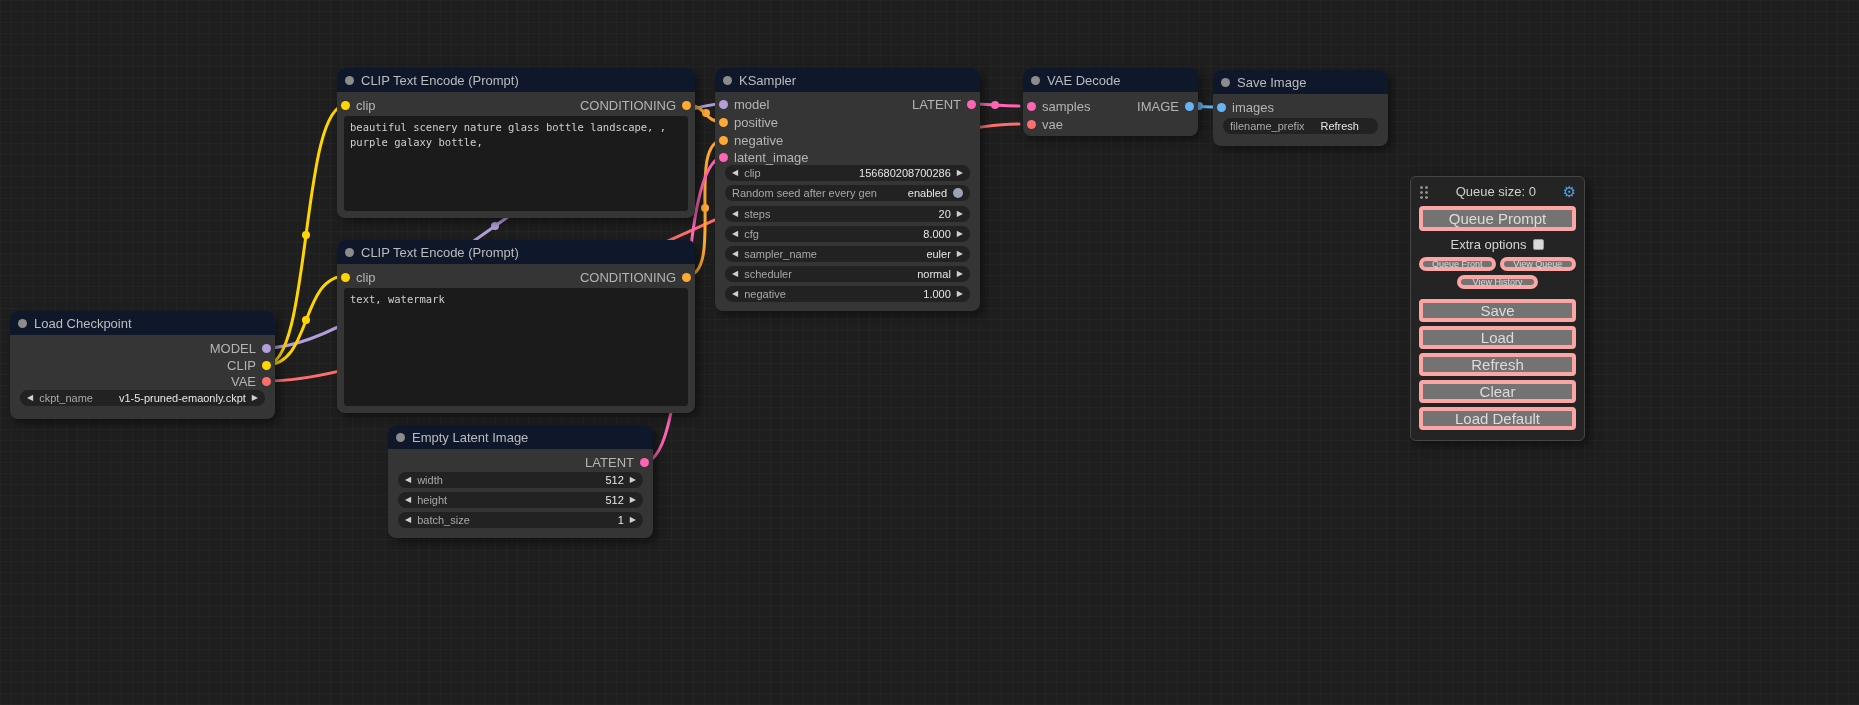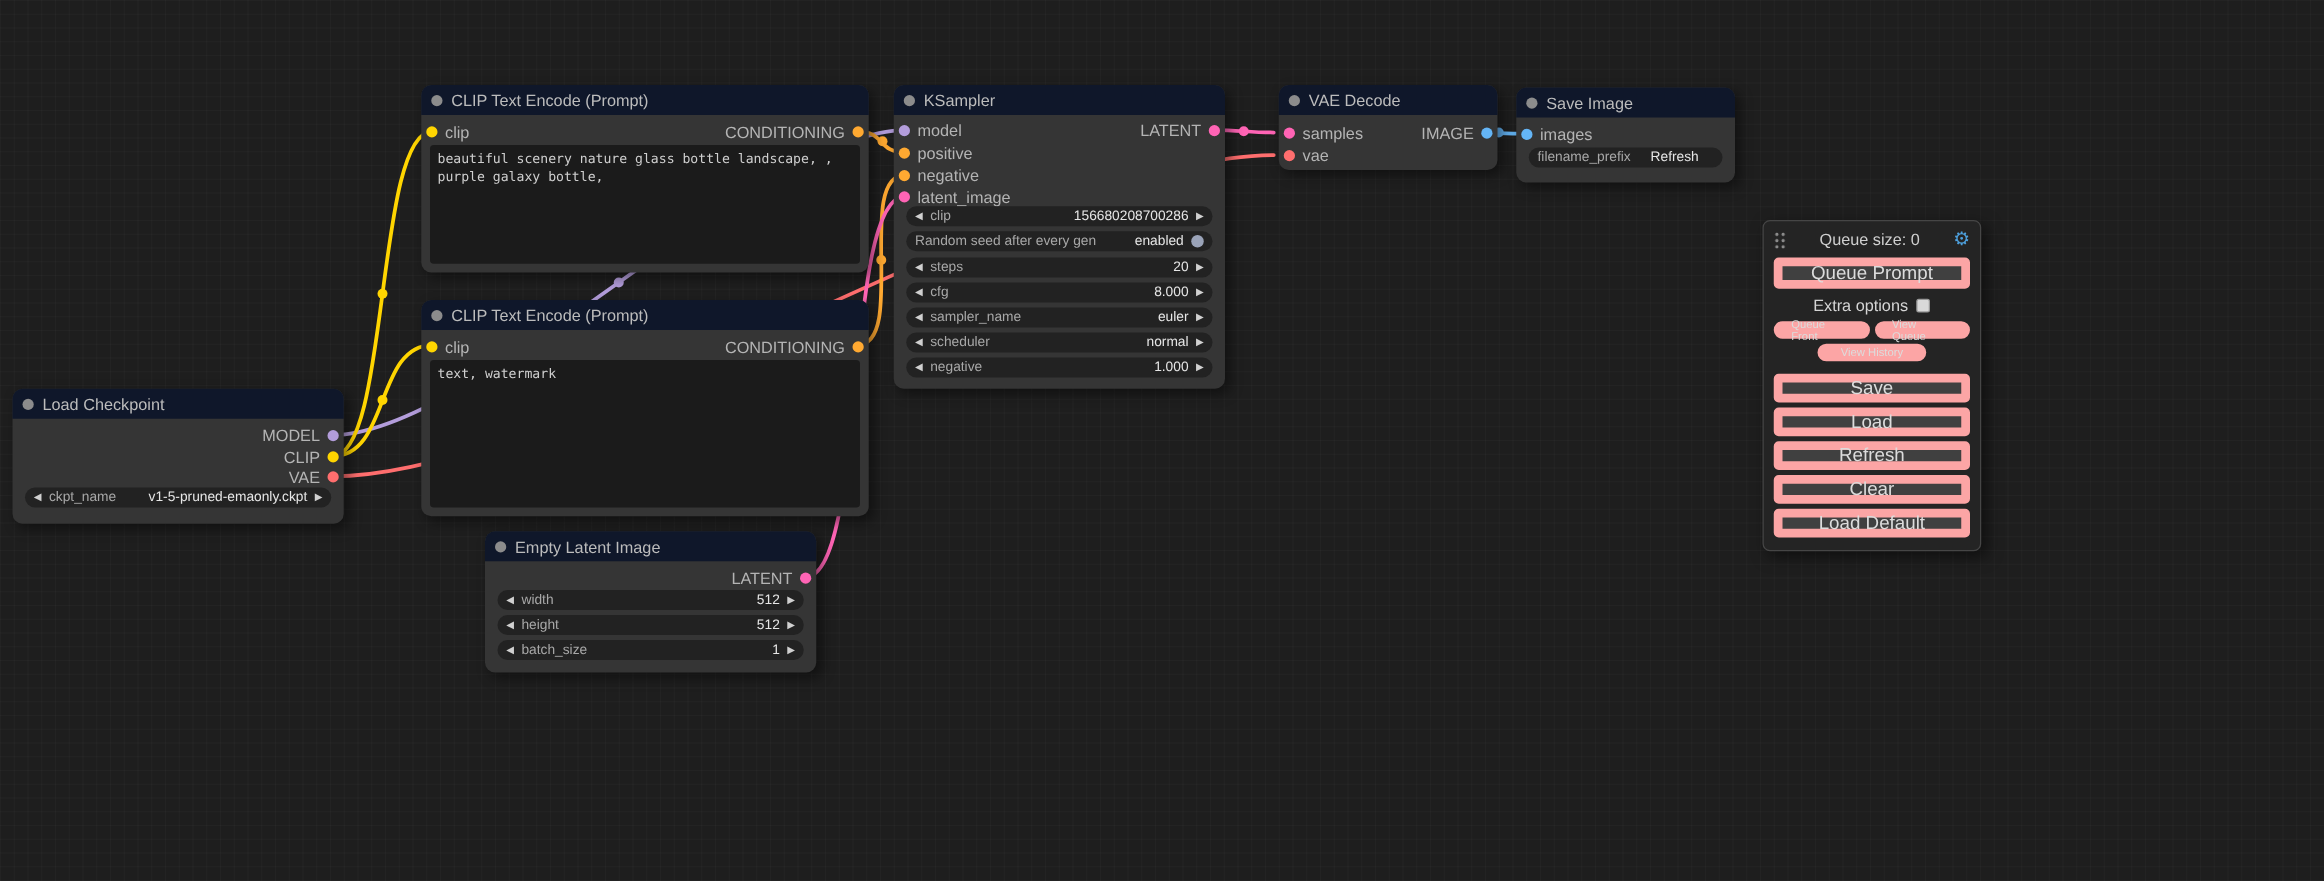--- a/index.html
+++ b/index.html
@@ -50,22 +50,22 @@
   
   .queue-panel { position:absolute; left:1410px; top:176px; width:175px; z-index:3;
                  background:#242424; border:1px solid #464646; border-radius:6px;
                  padding:7px 8px 10px; box-shadow:4px 4px 12px rgba(0,0,0,.5); }
   .qp-header { display:flex; align-items:center; margin-bottom:7px; }
   .drag-dots { width:10px; height:14px; flex:0 0 auto;
                background-image:radial-gradient(circle,#8a8a8a 1.3px, transparent 1.5px);
                background-size:5px 5px; }
   .qp-size { flex:1; text-align:center; color:#cfcfcf; font-size:13px; }
   .gear { font-size:15px; color:#4da0dd; flex:0 0 auto; line-height:1; }
-  .btn { display:flex; align-items:center; justify-content:center; background:#404040;
-         border:7px solid #fca5a5; border-radius:4px; color:#dcdcdc; cursor:pointer; }
+  .btn { display:flex; align-items:center; justify-content:center; background:#737373;
+         border:4px solid #fca5a5; border-radius:4px; color:#dcdcdc; cursor:pointer; }
   .btn-primary { height:25px; font-size:15px; margin-bottom:2px; }
   .qp-extra { display:flex; justify-content:center; align-items:center; gap:7px;
               margin:6px 0 5px; color:#d5d5d5; font-size:13px; }
   .qp-checkbox { width:11px; height:11px; background:#d9d9d9; border:1px solid #9a9a9a;
                  border-radius:2px; }
   .qp-row { display:flex; justify-content:space-between; gap:4px; margin-bottom:4px; }
   .btn-small { height:14px; font-size:9px; padding:0 7px; border-radius:7px; flex:1; }
   .qp-center { display:flex; justify-content:center; margin-bottom:10px; }
   .btn-history { height:14px; font-size:9px; padding:0 12px; border-radius:7px; }
   .btn-big { height:23px; font-size:15px; margin-top:4px; }

